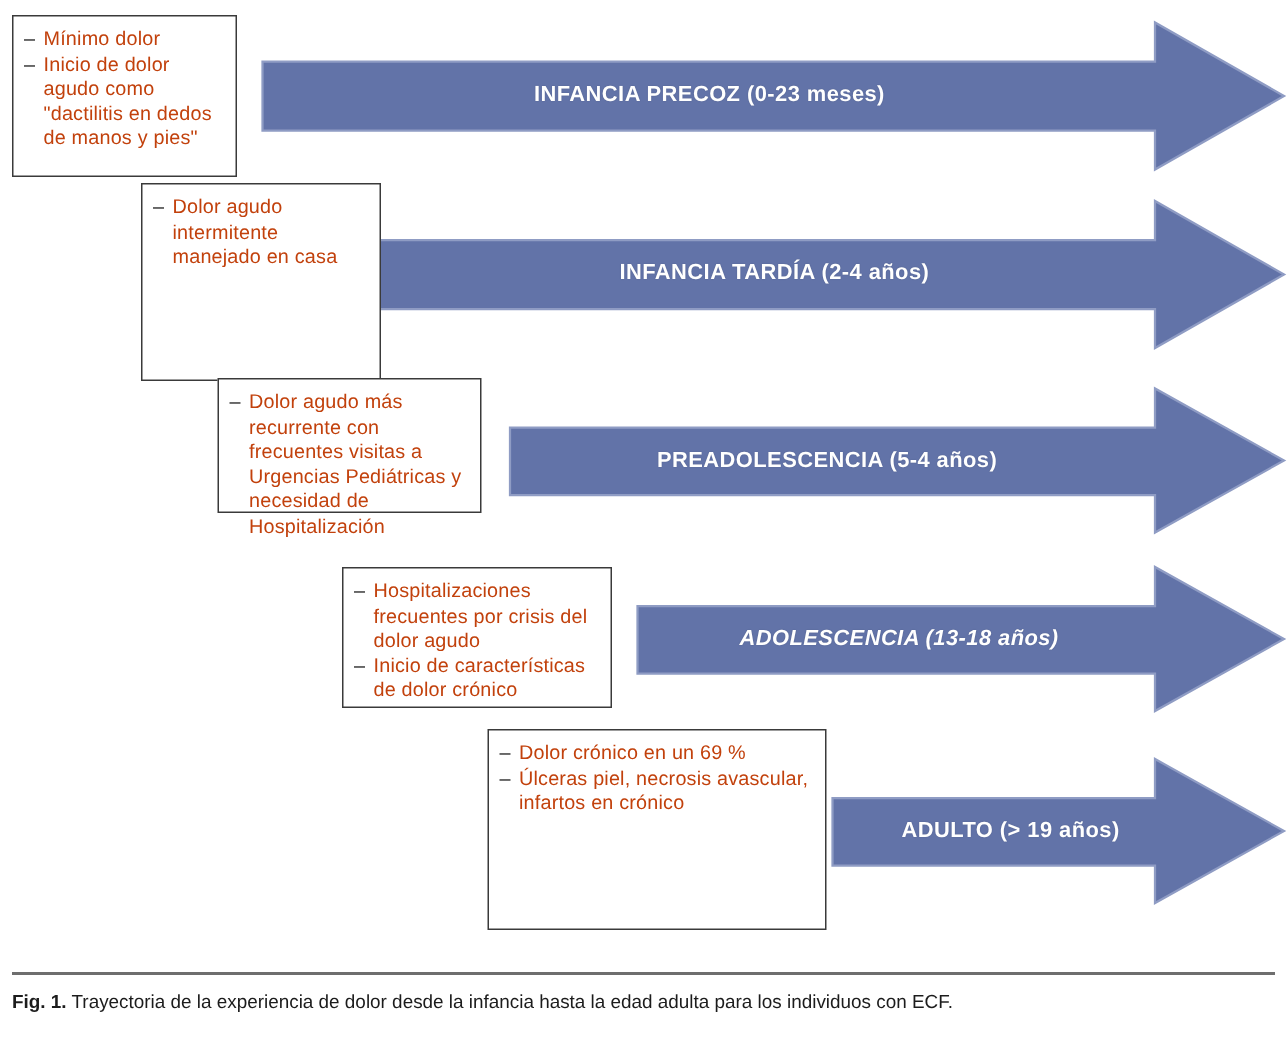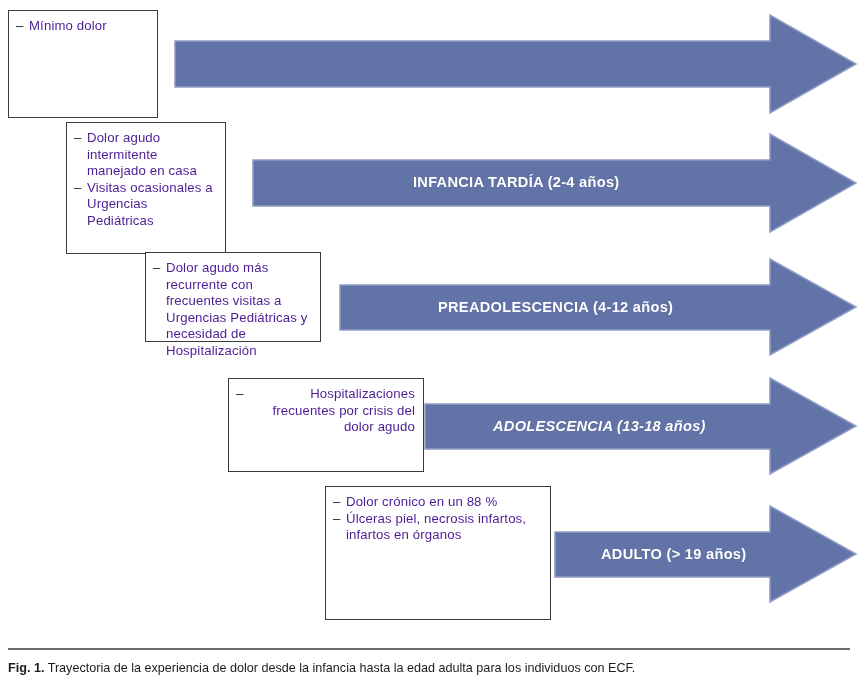--- a/index.html
+++ b/index.html
@@ -35,36 +35,36 @@
   .callout ul {
     margin: 0;
     padding: 0;
     list-style: none;
   }
   .callout li {
     position: relative;
     padding-left: 13px;
     font-size: 13.2px;
     line-height: 16.6px;
-    color: #4c1d95;
+    color: #c2410c;
     letter-spacing: 0.01em;
     margin-bottom: 0;
   }
   .callout li::before {
     content: "\2013";
     position: absolute;
     left: 0;
     top: 0;
     color: #1c1c1c;
   }
 
   .box-1 { left: 8px;   top: 10px;  width: 150px; height: 108px; }
-  .box-2 { left: 66px;  top: 122px; width: 160px; height: 132px; }
+  .box-2 { left: 94px;  top: 122px; width: 160px; height: 132px; }
   .box-3 { left: 145px; top: 252px; width: 176px; height: 90px; }
-  .box-4 { left: 228px; top: 378px; width: 196px; height: 94px; text-align: right;  }
+  .box-4 { left: 228px; top: 378px; width: 180px; height: 94px;  }
   .box-5 { left: 325px; top: 486px; width: 226px; height: 134px; }
 
   
   .arrow-wrap {
     position: absolute;
     z-index: 1;
   }
   .arrow-wrap svg {
     display: block;
     width: 100%;
@@ -127,78 +127,80 @@
 </head>
 <body>
 
 <div id="figure-canvas">
 
   <div class="arrow-wrap arr-1">
     <svg viewBox="0 0 683 104" preserveAspectRatio="none">
       <polygon points="0,29 595,29 595,3 681,52 595,101 595,75 0,75" fill="#6273a8" stroke="#8f9cc4" stroke-width="1.5"></polygon>
     </svg>
   </div>
+  <div class="arrow-label lab-1">INFANCIA PRECOZ (0-23 meses)</div>
 
   <div class="arrow-wrap arr-2">
     <svg viewBox="0 0 605 102" preserveAspectRatio="none">
       <polygon points="0,28 517,28 517,2 603,51 517,100 517,74 0,74" fill="#6273a8" stroke="#8f9cc4" stroke-width="1.5"></polygon>
     </svg>
   </div>
   <div class="arrow-label lab-2">INFANCIA TARDÍA (2-4 años)</div>
 
   <div class="arrow-wrap arr-3">
     <svg viewBox="0 0 518 100" preserveAspectRatio="none">
       <polygon points="0,28 430,28 430,2 516,50 430,98 430,73 0,73" fill="#6273a8" stroke="#8f9cc4" stroke-width="1.5"></polygon>
     </svg>
   </div>
-  <div class="arrow-label lab-3">PREADOLESCENCIA (4-12 años)</div>
+  <div class="arrow-label lab-3">PREADOLESCENCIA (5-4 años)</div>
 
   <div class="arrow-wrap arr-4">
     <svg viewBox="0 0 433 100" preserveAspectRatio="none">
       <polygon points="0,28 345,28 345,2 431,50 345,98 345,73 0,73" fill="#6273a8" stroke="#8f9cc4" stroke-width="1.5"></polygon>
     </svg>
   </div>
   <div class="arrow-label lab-4">ADOLESCENCIA (13-18 años)</div>
 
   <div class="arrow-wrap arr-5">
     <svg viewBox="0 0 303 100" preserveAspectRatio="none">
       <polygon points="0,28 215,28 215,2 301,50 215,98 215,73 0,73" fill="#6273a8" stroke="#8f9cc4" stroke-width="1.5"></polygon>
     </svg>
   </div>
   <div class="arrow-label lab-5">ADULTO (&gt; 19 años)</div>
 
   <div class="callout box-1">
     <ul>
       <li>Mínimo dolor</li>
+      <li>Inicio de dolor agudo como "dactilitis en dedos de manos y pies"</li>
     </ul>
   </div>
 
   <div class="callout box-2">
     <ul>
       <li>Dolor agudo intermitente manejado en casa</li>
-      <li>Visitas ocasionales a Urgencias Pediátricas</li>
     </ul>
   </div>
 
   <div class="callout box-3">
     <ul>
       <li>Dolor agudo más recurrente con frecuentes visitas a Urgencias Pediátricas y necesidad de Hospitalización</li>
     </ul>
   </div>
 
   <div class="callout box-4">
     <ul>
       <li>Hospitalizaciones frecuentes por crisis del dolor agudo</li>
+      <li>Inicio de características de dolor crónico</li>
     </ul>
   </div>
 
   <div class="callout box-5">
     <ul>
-      <li>Dolor crónico en un 88 %</li>
-      <li>Úlceras piel, necrosis infartos, infartos en órganos</li>
+      <li>Dolor crónico en un 69 %</li>
+      <li>Úlceras piel, necrosis avascular, infartos en crónico</li>
     </ul>
   </div>
 
 </div>
 
 <div id="caption-area">
   <div id="caption-rule"></div>
   <div id="caption-text">
     <span class="cap-label">Fig. 1.</span>
     <span>Trayectoria de la experiencia de dolor desde la infancia hasta la edad adulta para los individuos con ECF.</span>

